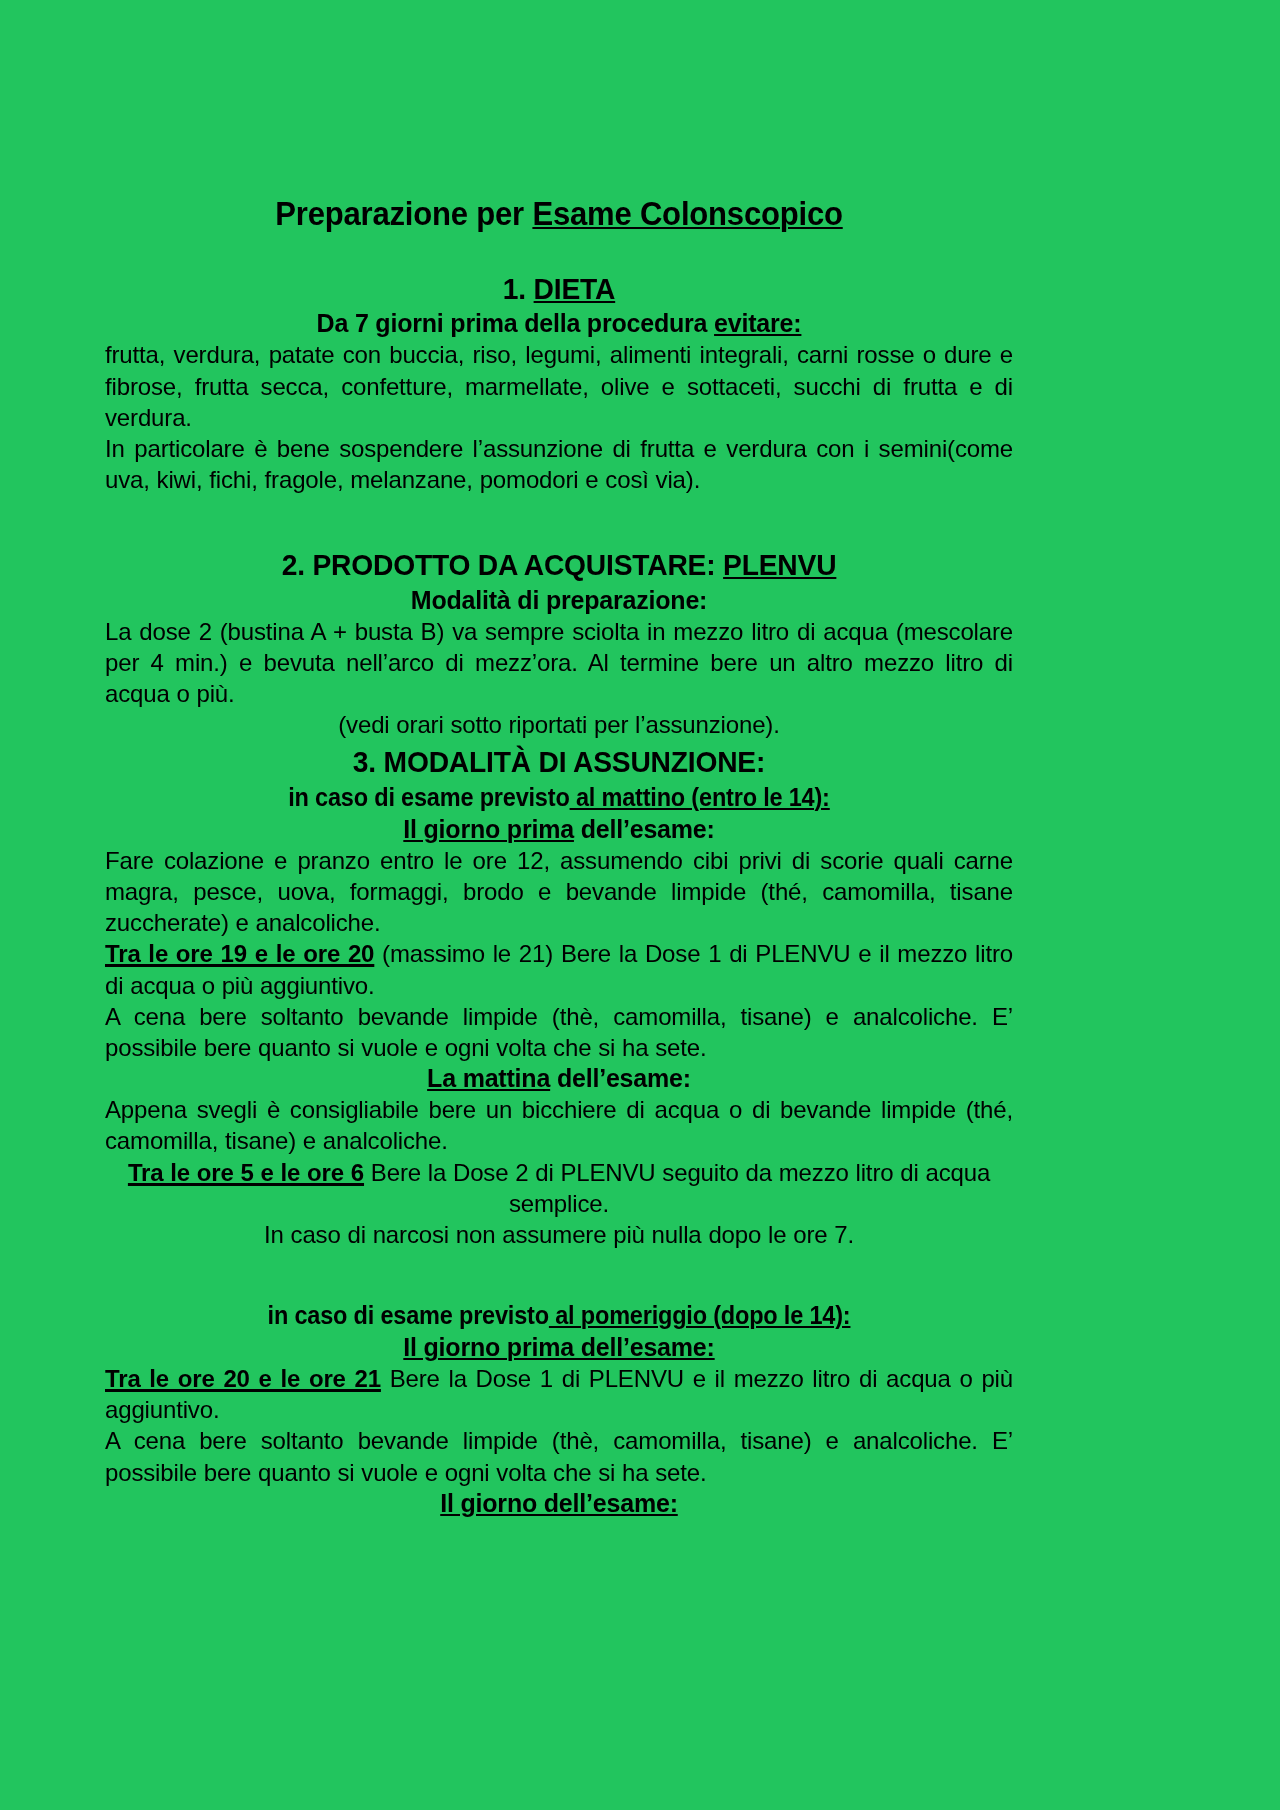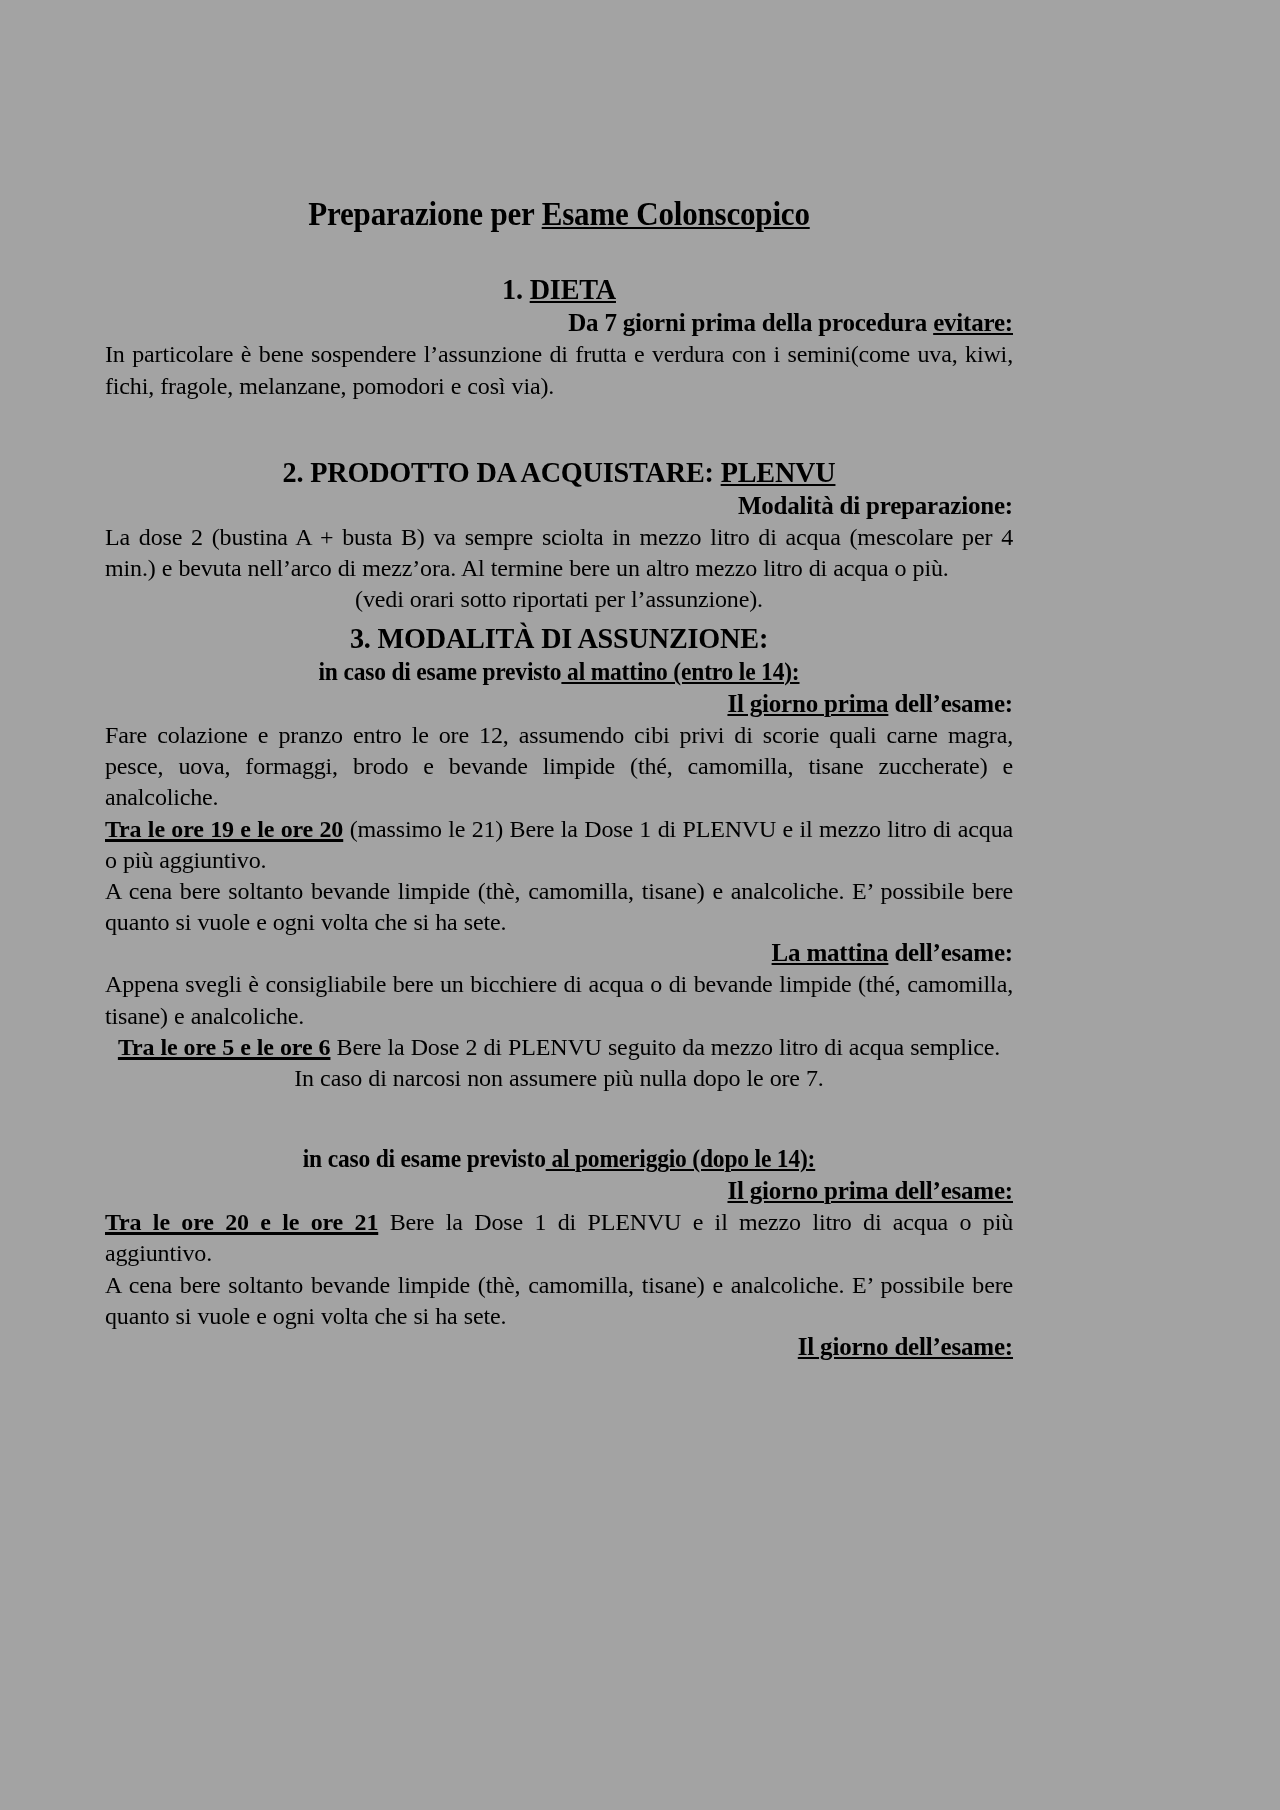--- a/index.html
+++ b/index.html
@@ -12,24 +12,23 @@
     width: 1280px;
     height: 1810px;
     font-family: "Liberation Sans Narrow", "Liberation Sans", "DejaVu Sans", sans-serif;
     color: #000000;
     -webkit-font-smoothing: antialiased;
   }
   .page {
     position: relative;
     width: 1280px;
     height: 1810px;
-    background: #a3a3a3;
+    background: #22c55e;
     box-sizing: border-box;
     padding: 196px 108px 0 105px;
-    font-family: Liberation Serif, serif;
   }
   .content {
     width: 908px;
     font-stretch: condensed;
   }
 
   
   .doc-title {
     font-size: 33px;
     font-weight: bold;
@@ -59,21 +58,21 @@
     margin: 0 0 2px 0;
     line-height: 1.2;
     letter-spacing: -0.2px;
     transform: scaleX(0.94);
     transform-origin: center;
   }
   .subsection-center.pomeriggio { margin-top: 50px; }
   .lead {
     font-size: 25px;
     font-weight: bold;
-    text-align: right;
+    text-align: center;
     margin: 0 0 1px 0;
     line-height: 1.2;
     letter-spacing: -0.2px;
   }
 
   
   p.body {
     font-size: 24px;
     font-weight: normal;
     text-align: justify;
@@ -93,20 +92,21 @@
 
 <div class="page">
   <div class="content">
 
     <h1 class="doc-title"><span>Preparazione per </span><span class="u">Esame Colonscopico</span></h1>
 
     <h2 class="section-title"><span>1. </span><span class="u">DIETA</span></h2>
 
     <div class="lead"><span>Da 7 giorni prima della procedura </span><span class="u">evitare:</span></div>
 
+    <p class="body">frutta, verdura, patate con buccia, riso, legumi, alimenti integrali, carni rosse o dure e fibrose, frutta secca, confetture, marmellate, olive e sottaceti, succhi di frutta e di verdura.</p>
     <p class="body">In particolare è bene sospendere l’assunzione di frutta e verdura con i semini(come uva, kiwi, fichi, fragole, melanzane, pomodori e così via).</p>
 
     <h2 class="section-title sec2"><span>2. PRODOTTO DA ACQUISTARE: </span><span class="u">PLENVU</span></h2>
 
     <div class="lead">Modalità di preparazione:</div>
 
     <p class="body">La dose 2 (bustina A + busta B) va sempre sciolta in mezzo litro di acqua (mescolare per 4 min.) e bevuta nell’arco di mezz’ora. Al termine bere un altro mezzo litro di acqua o più.</p>
     <p class="body left">(vedi orari sotto riportati per l’assunzione).</p>
 
     <h2 class="section-title sec3">3. MODALITÀ DI ASSUNZIONE:</h2>

